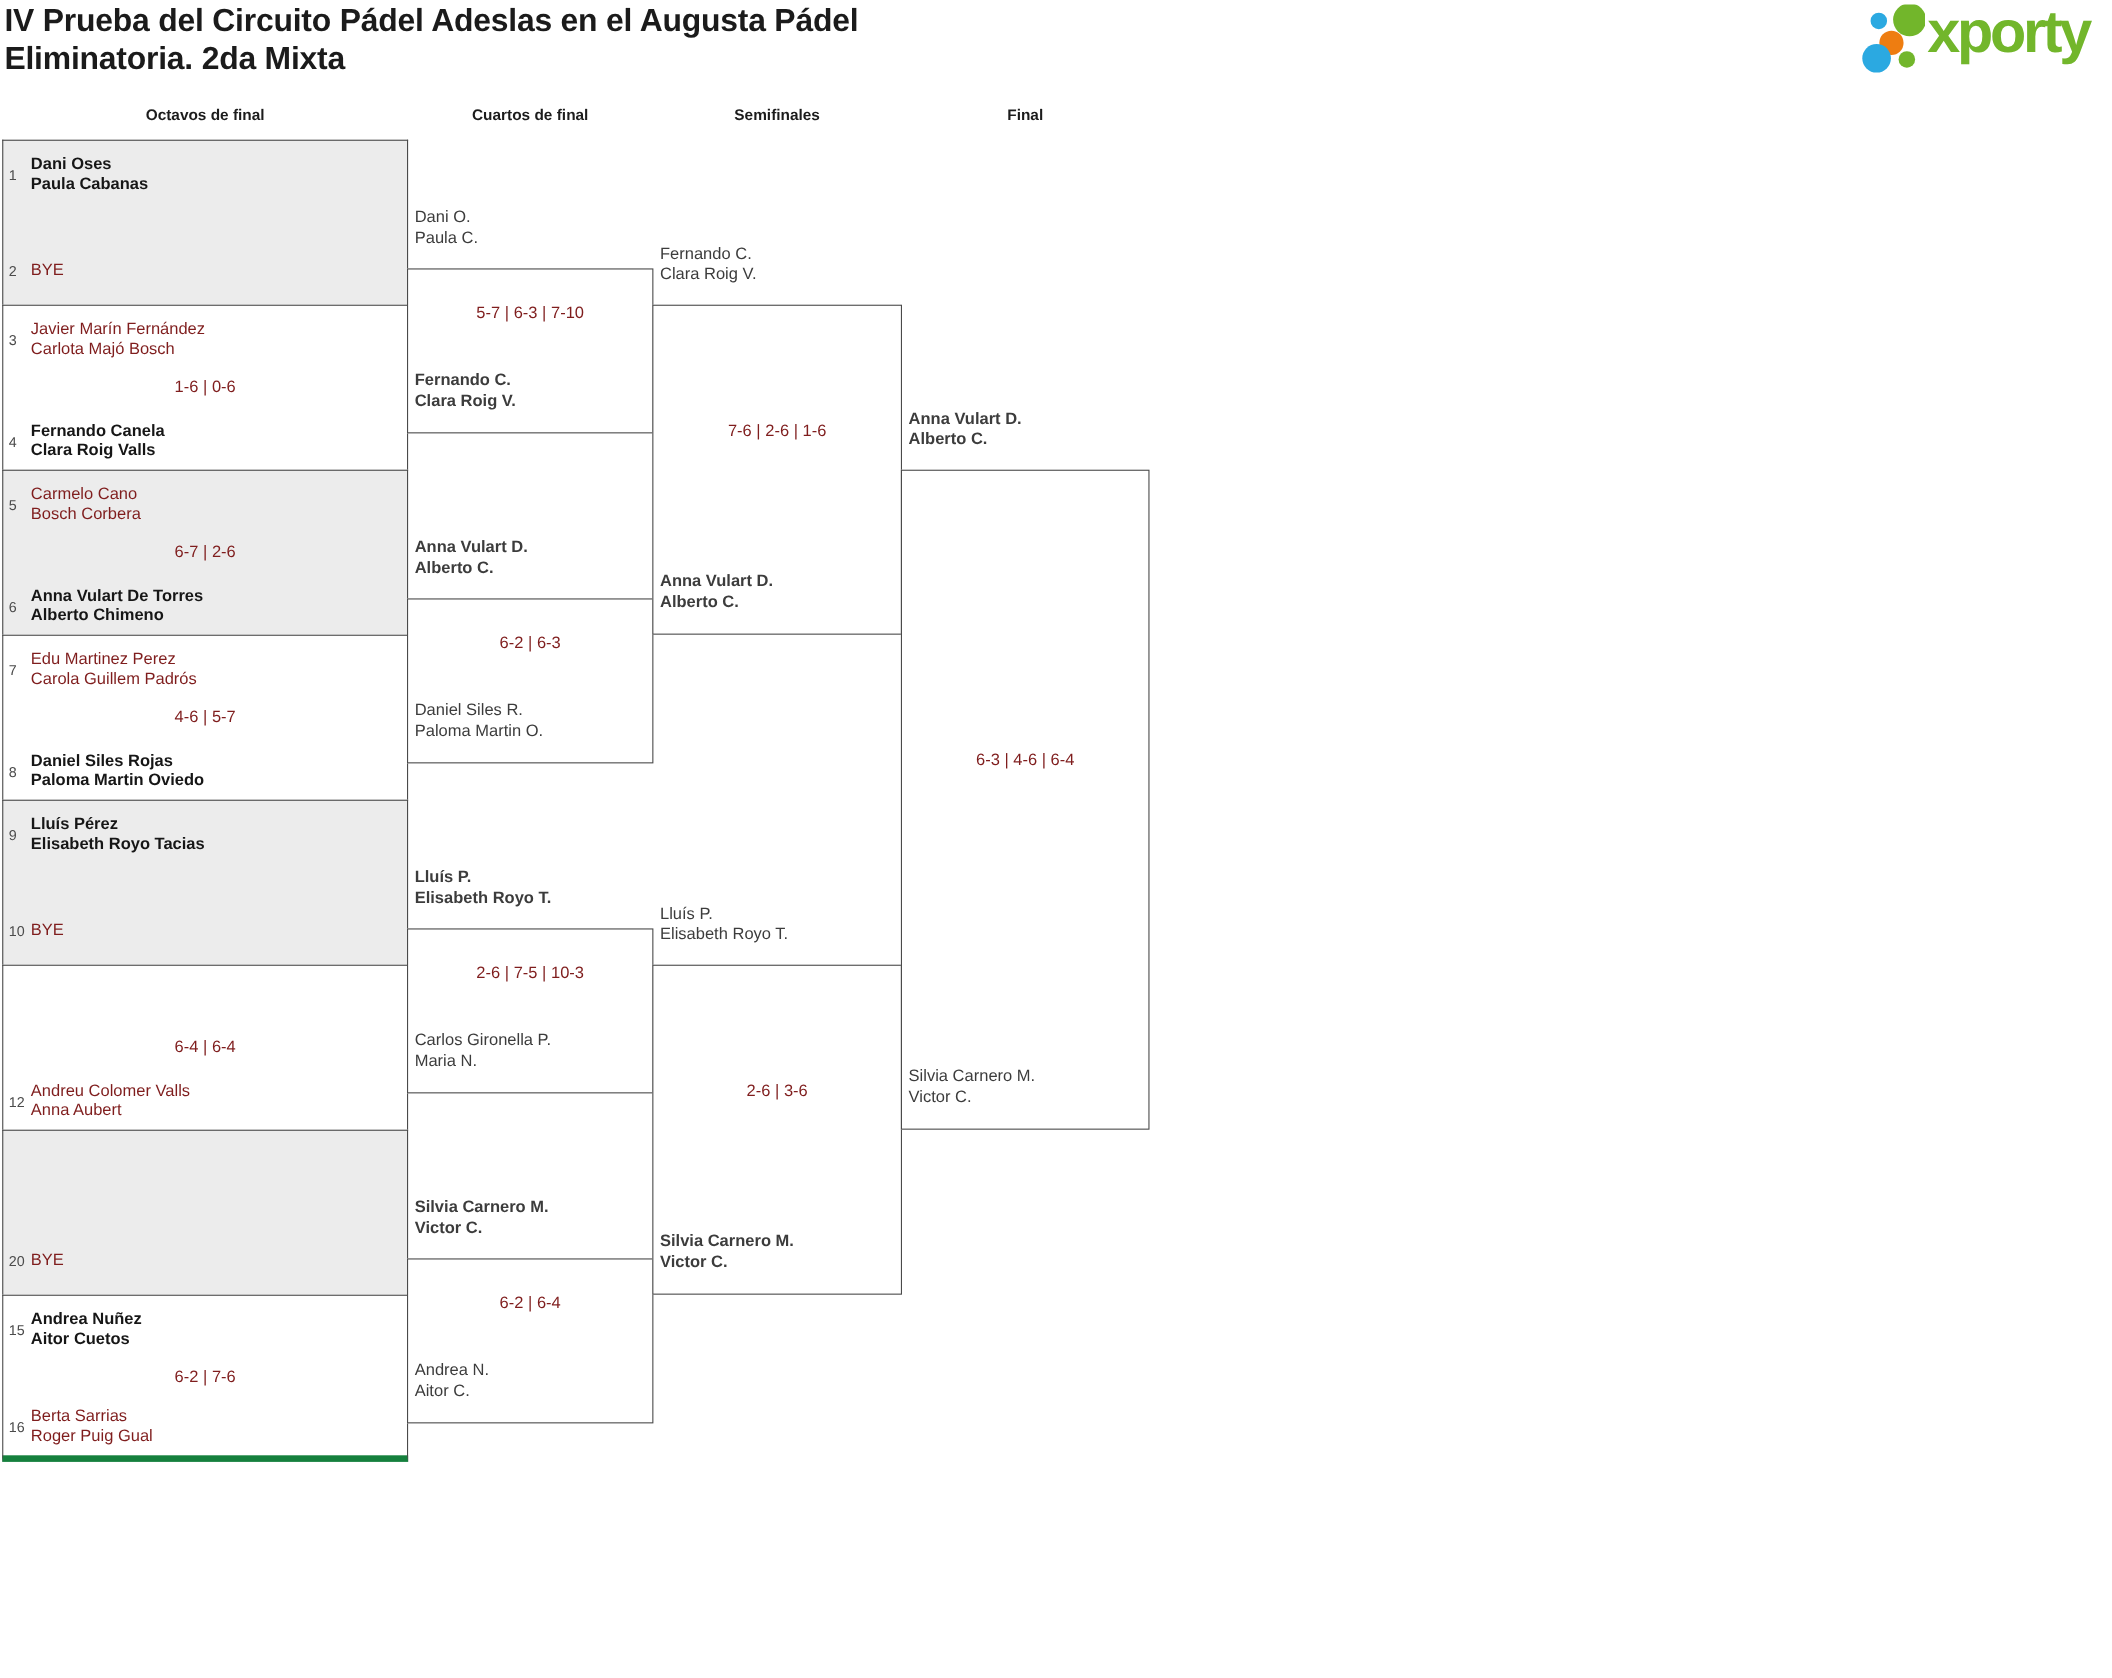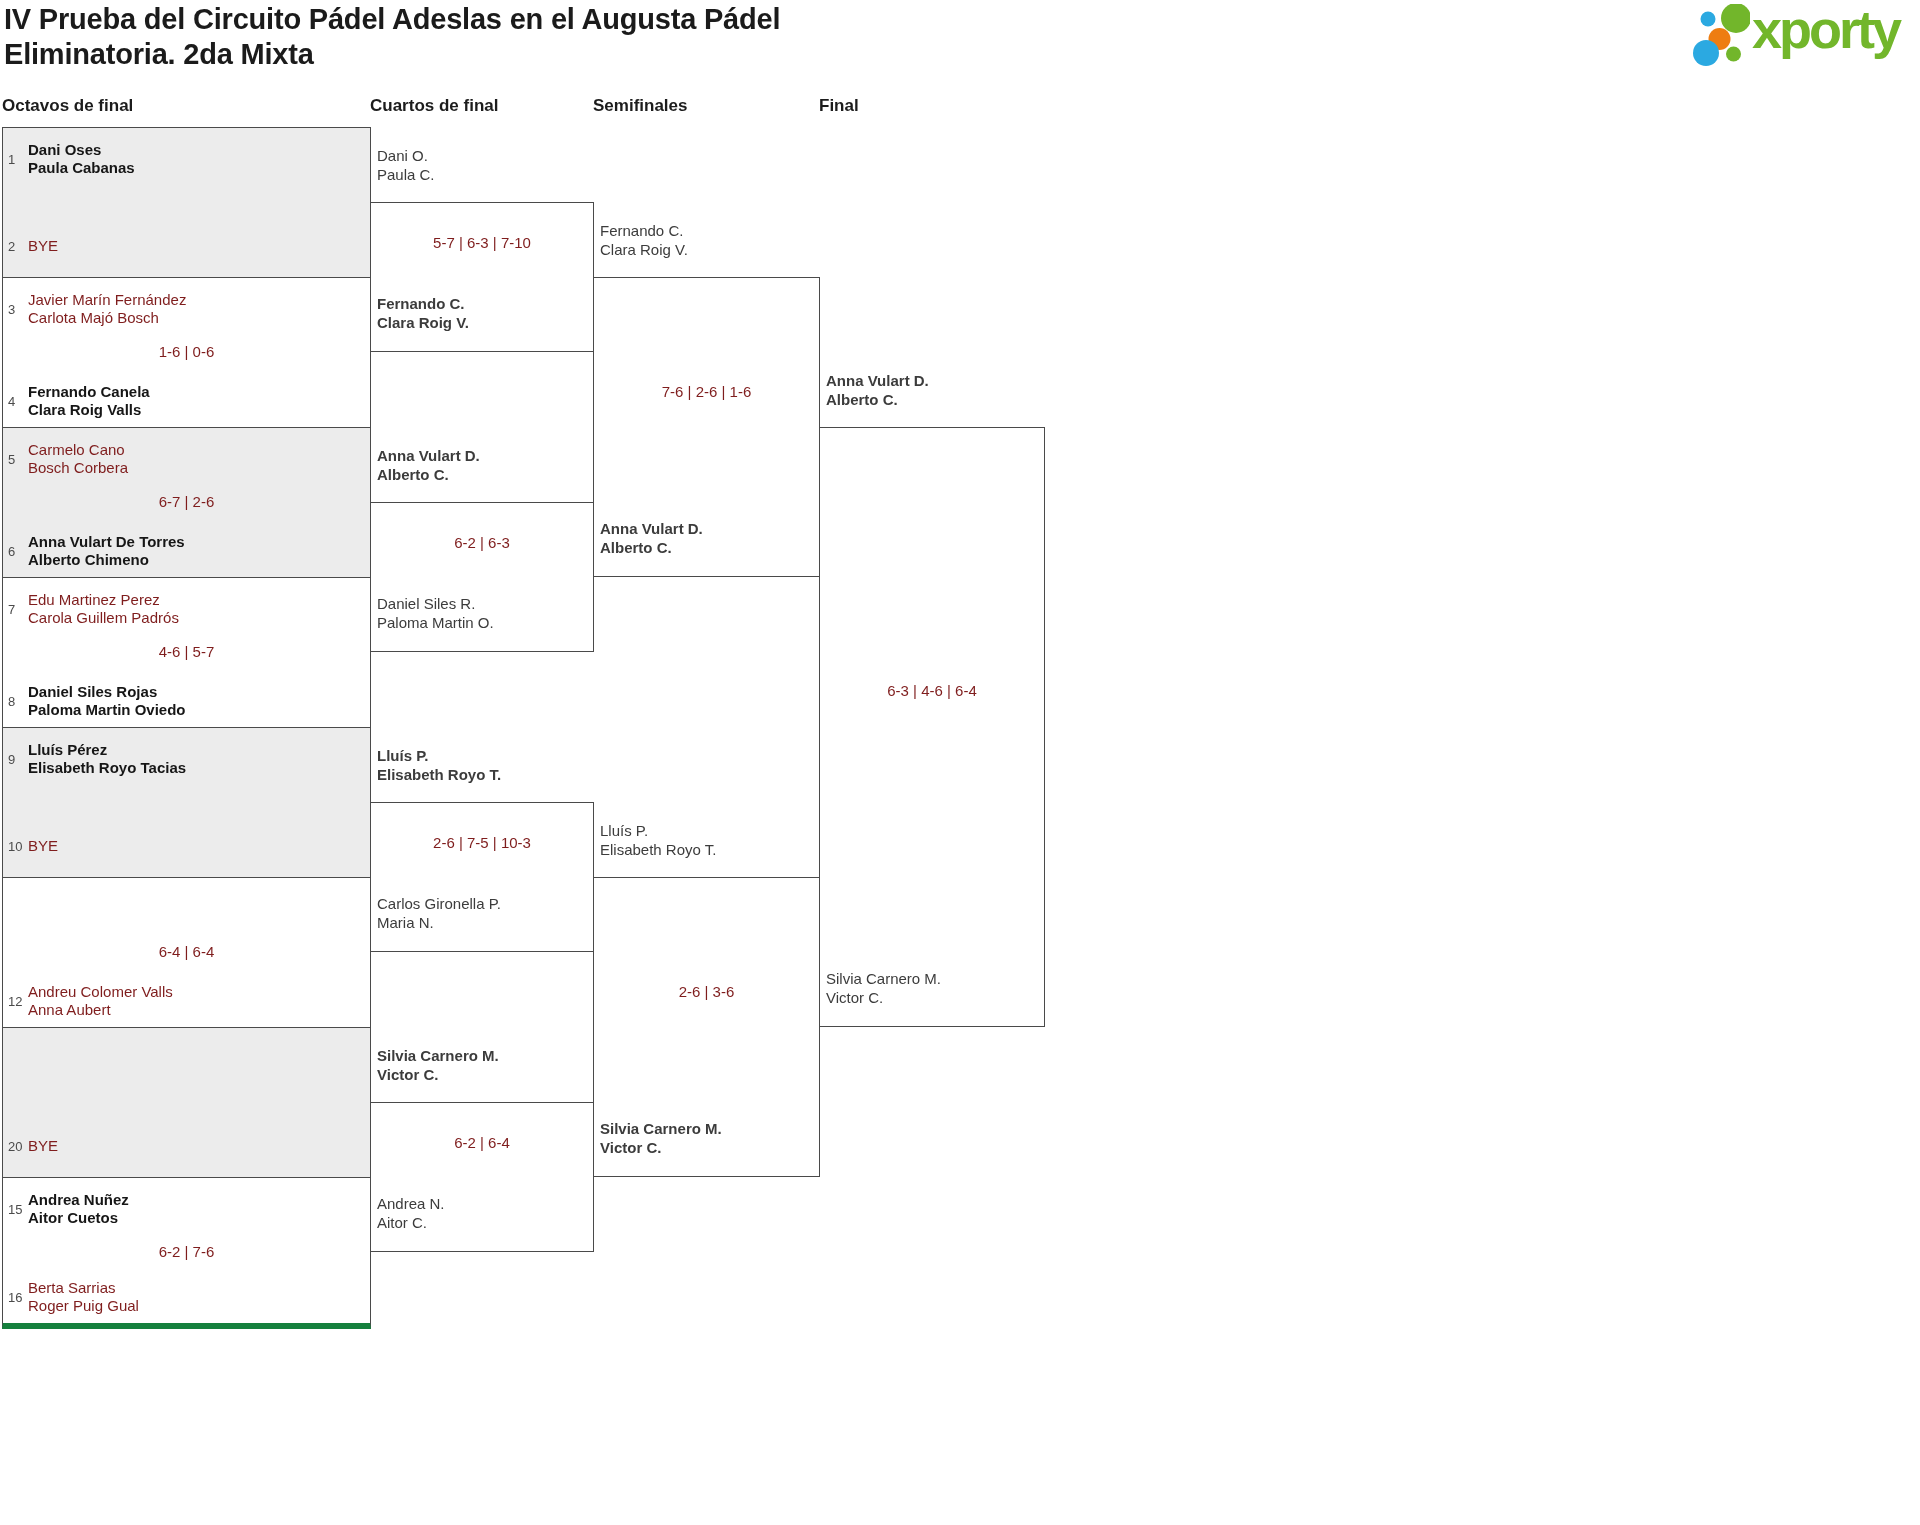--- a/index.html
+++ b/index.html
@@ -4,32 +4,32 @@
 <style>
   html,body{margin:0;padding:0;background:#fff;}
   body{width:1920px;height:1525px;font-family:"Liberation Sans",sans-serif;color:#3c3c3c;}
   .page{position:relative;width:1920px;height:1525px;overflow:hidden;background:#fff;}
 
   .title{position:absolute;left:4px;top:2px;font-size:29px;line-height:35px;font-weight:600;color:#1b1b1b;letter-spacing:-0.2px;}
 
   .logo{position:absolute;left:1688px;top:4px;width:232px;height:70px;}
   .logo-text{position:absolute;left:64px;top:-6px;font-size:54px;font-weight:700;letter-spacing:-3px;color:#72b62b;}
 
-  .col-header{position:absolute;top:96px;font-size:17px;font-weight:600;color:#1c1c1c;text-align:left;}
+  .col-header{position:absolute;top:96px;font-size:14px;font-weight:600;color:#1c1c1c;text-align:center;}
   .ch-1{left:2px;width:369px;}
   .ch-2{left:370px;width:224px;}
   .ch-3{left:593px;width:227px;}
   .ch-4{left:819px;width:226px;}
 
   .bracket{position:absolute;inset:0;}
   .m{position:absolute;box-sizing:border-box;background:#fff;}
   .r16{left:2px;width:369px;height:150px;border:1px solid #4a4a4a;border-bottom:none;}
   .r16.last{height:152px;border-bottom:6px solid #15803d;}
   .shaded{background:#ececec;}
-  .qf{left:370px;width:224px;height:150px;border:1px solid #4a4a4a;}
+  .qf{left:370px;width:224px;height:150px;border:1px solid #4a4a4a;margin-top:42px;}
   .sf{left:593px;width:227px;height:300px;border:1px solid #4a4a4a;}
   .fin{left:819px;width:226px;height:600px;border:1px solid #4a4a4a;}
 
   .row{position:absolute;left:5px;right:6px;display:flex;align-items:center;}
   .team-a{top:13px;}
   .team-b{bottom:8px;}
   .bye-row{bottom:22px;}
   .seed{width:20px;flex:none;font-size:13px;color:#4b4b4b;}
   .names{font-size:15px;line-height:18px;color:#7f1d1d;}
   .ln{display:block;}

